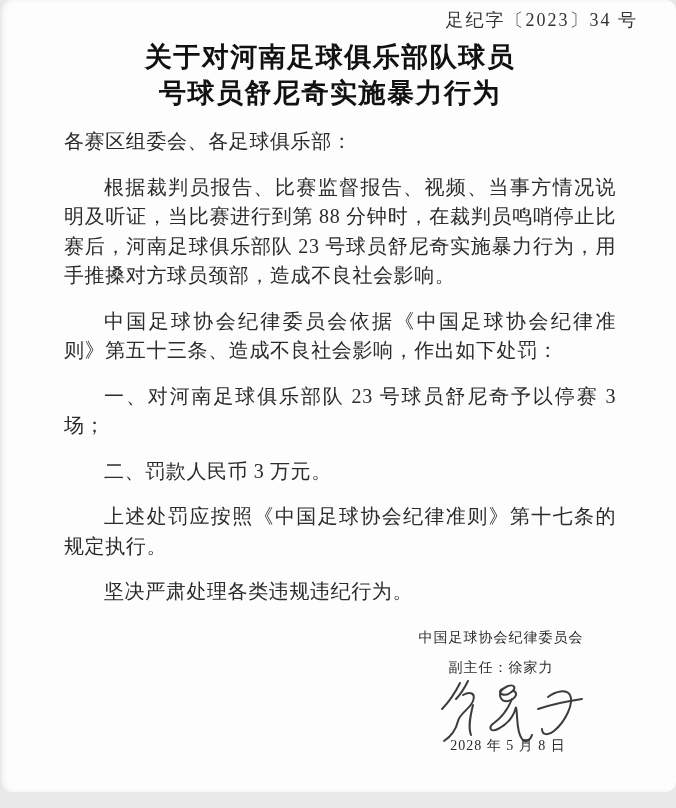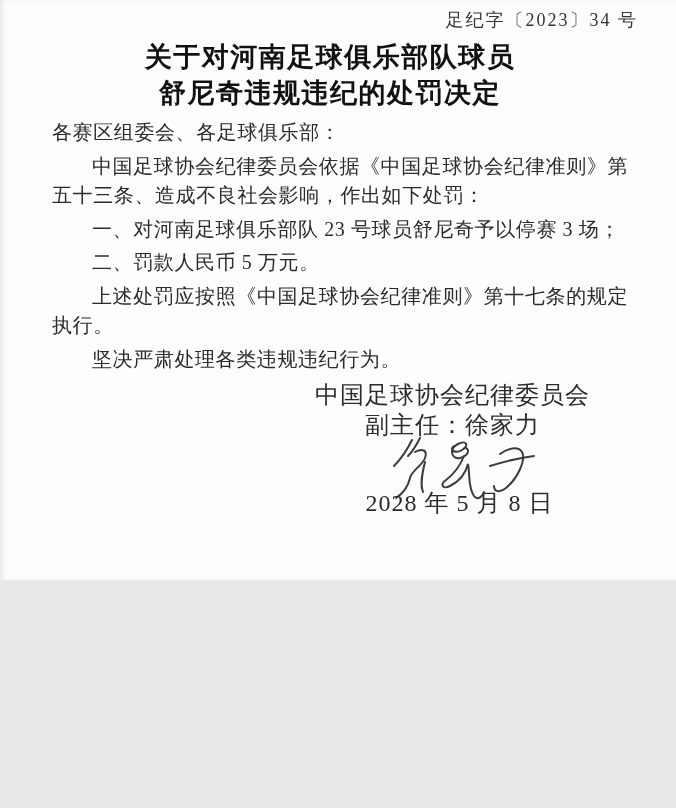--- a/index.html
+++ b/index.html
@@ -3,27 +3,28 @@
 <meta charset="utf-8">
 <style>
   html, body {
     margin: 0;
     padding: 0;
     background: #e8e8e8;
   }
   .page {
     position: relative;
     width: 676px;
-    height: 580px;
+    height: 792px;
     margin: 0 auto;
     background: #fdfdfd;
     overflow: hidden;
     font-family: "Liberation Serif", "DejaVu Serif", serif;
     color: #2b2b2b;
     box-shadow: inset 4px 0 10px -6px rgba(0,0,0,0.25);
+    border-radius: 10px;
   }
   .doc-number {
     padding: 9px 38px 0 0;
     text-align: right;
     font-size: 18px;
     line-height: 22px;
     letter-spacing: 2px;
     color: #333;
   }
   .title {
@@ -36,28 +37,28 @@
     color: #111;
   }
   .title .title-line { display: block; }
   .body {
     margin: 7px 44px 0 48px;
     font-size: 20px;
     line-height: 29.5px;
     letter-spacing: 0.6px;
     text-align: justify;
   }
-  .body p { margin: 4px; }
+  .body p { margin: 16px; }
   .salutation { text-indent: 0; }
   .para { text-indent: 2em; }
   .sign-block {
     width: fit-content;
     margin: 6px 86px 0 auto;
     text-align: center;
-    font-size: 24px;
+    font-size: 14px;
     line-height: 30px;
     letter-spacing: 1px;
     color: #2b2b2b;
   }
   .signature-wrap {
     height: 58px;
     margin: -2px 0 -8px 18px;
     display: flex;
     align-items: center;
     justify-content: center;
@@ -67,28 +68,29 @@
 </style>
 </head>
 <body>
 
 <div class="page">
 
   <div class="doc-number">足纪字〔2023〕34 号</div>
 
   <h1 class="title">
     <span class="title-line">关于对河南足球俱乐部队球员</span>
-    <span class="title-line">舒尼奇违规违纪的处罚决定</span>
+    <span class="title-line">号球员舒尼奇实施暴力行为</span>
   </h1>
 
   <div class="body">
     <p class="salutation">各赛区组委会、各足球俱乐部：</p>
+    <p class="para">根据裁判员报告、比赛监督报告、视频、当事方情况说明及听证，当比赛进行到第 88 分钟时，在裁判员鸣哨停止比赛后，河南足球俱乐部队 23 号球员舒尼奇实施暴力行为，用手推搡对方球员颈部，造成不良社会影响。</p>
     <p class="para">中国足球协会纪律委员会依据《中国足球协会纪律准则》第五十三条、造成不良社会影响，作出如下处罚：</p>
     <p class="para">一、对河南足球俱乐部队 23 号球员舒尼奇予以停赛 3 场；</p>
-    <p class="para">二、罚款人民币 5 万元。</p>
+    <p class="para">二、罚款人民币 3 万元。</p>
     <p class="para">上述处罚应按照《中国足球协会纪律准则》第十七条的规定执行。</p>
     <p class="para">坚决严肃处理各类违规违纪行为。</p>
   </div>
 
   <div class="sign-block">
     <div>中国足球协会纪律委员会</div>
     <div>副主任：徐家力</div>
     <div class="signature-wrap" aria-label="徐家力">
       <svg width="160" height="70" viewBox="0 0 160 70" fill="none" xmlns="http://www.w3.org/2000/svg">
         <g stroke="#3c3c3c" stroke-width="2" stroke-linecap="round" fill="none">

